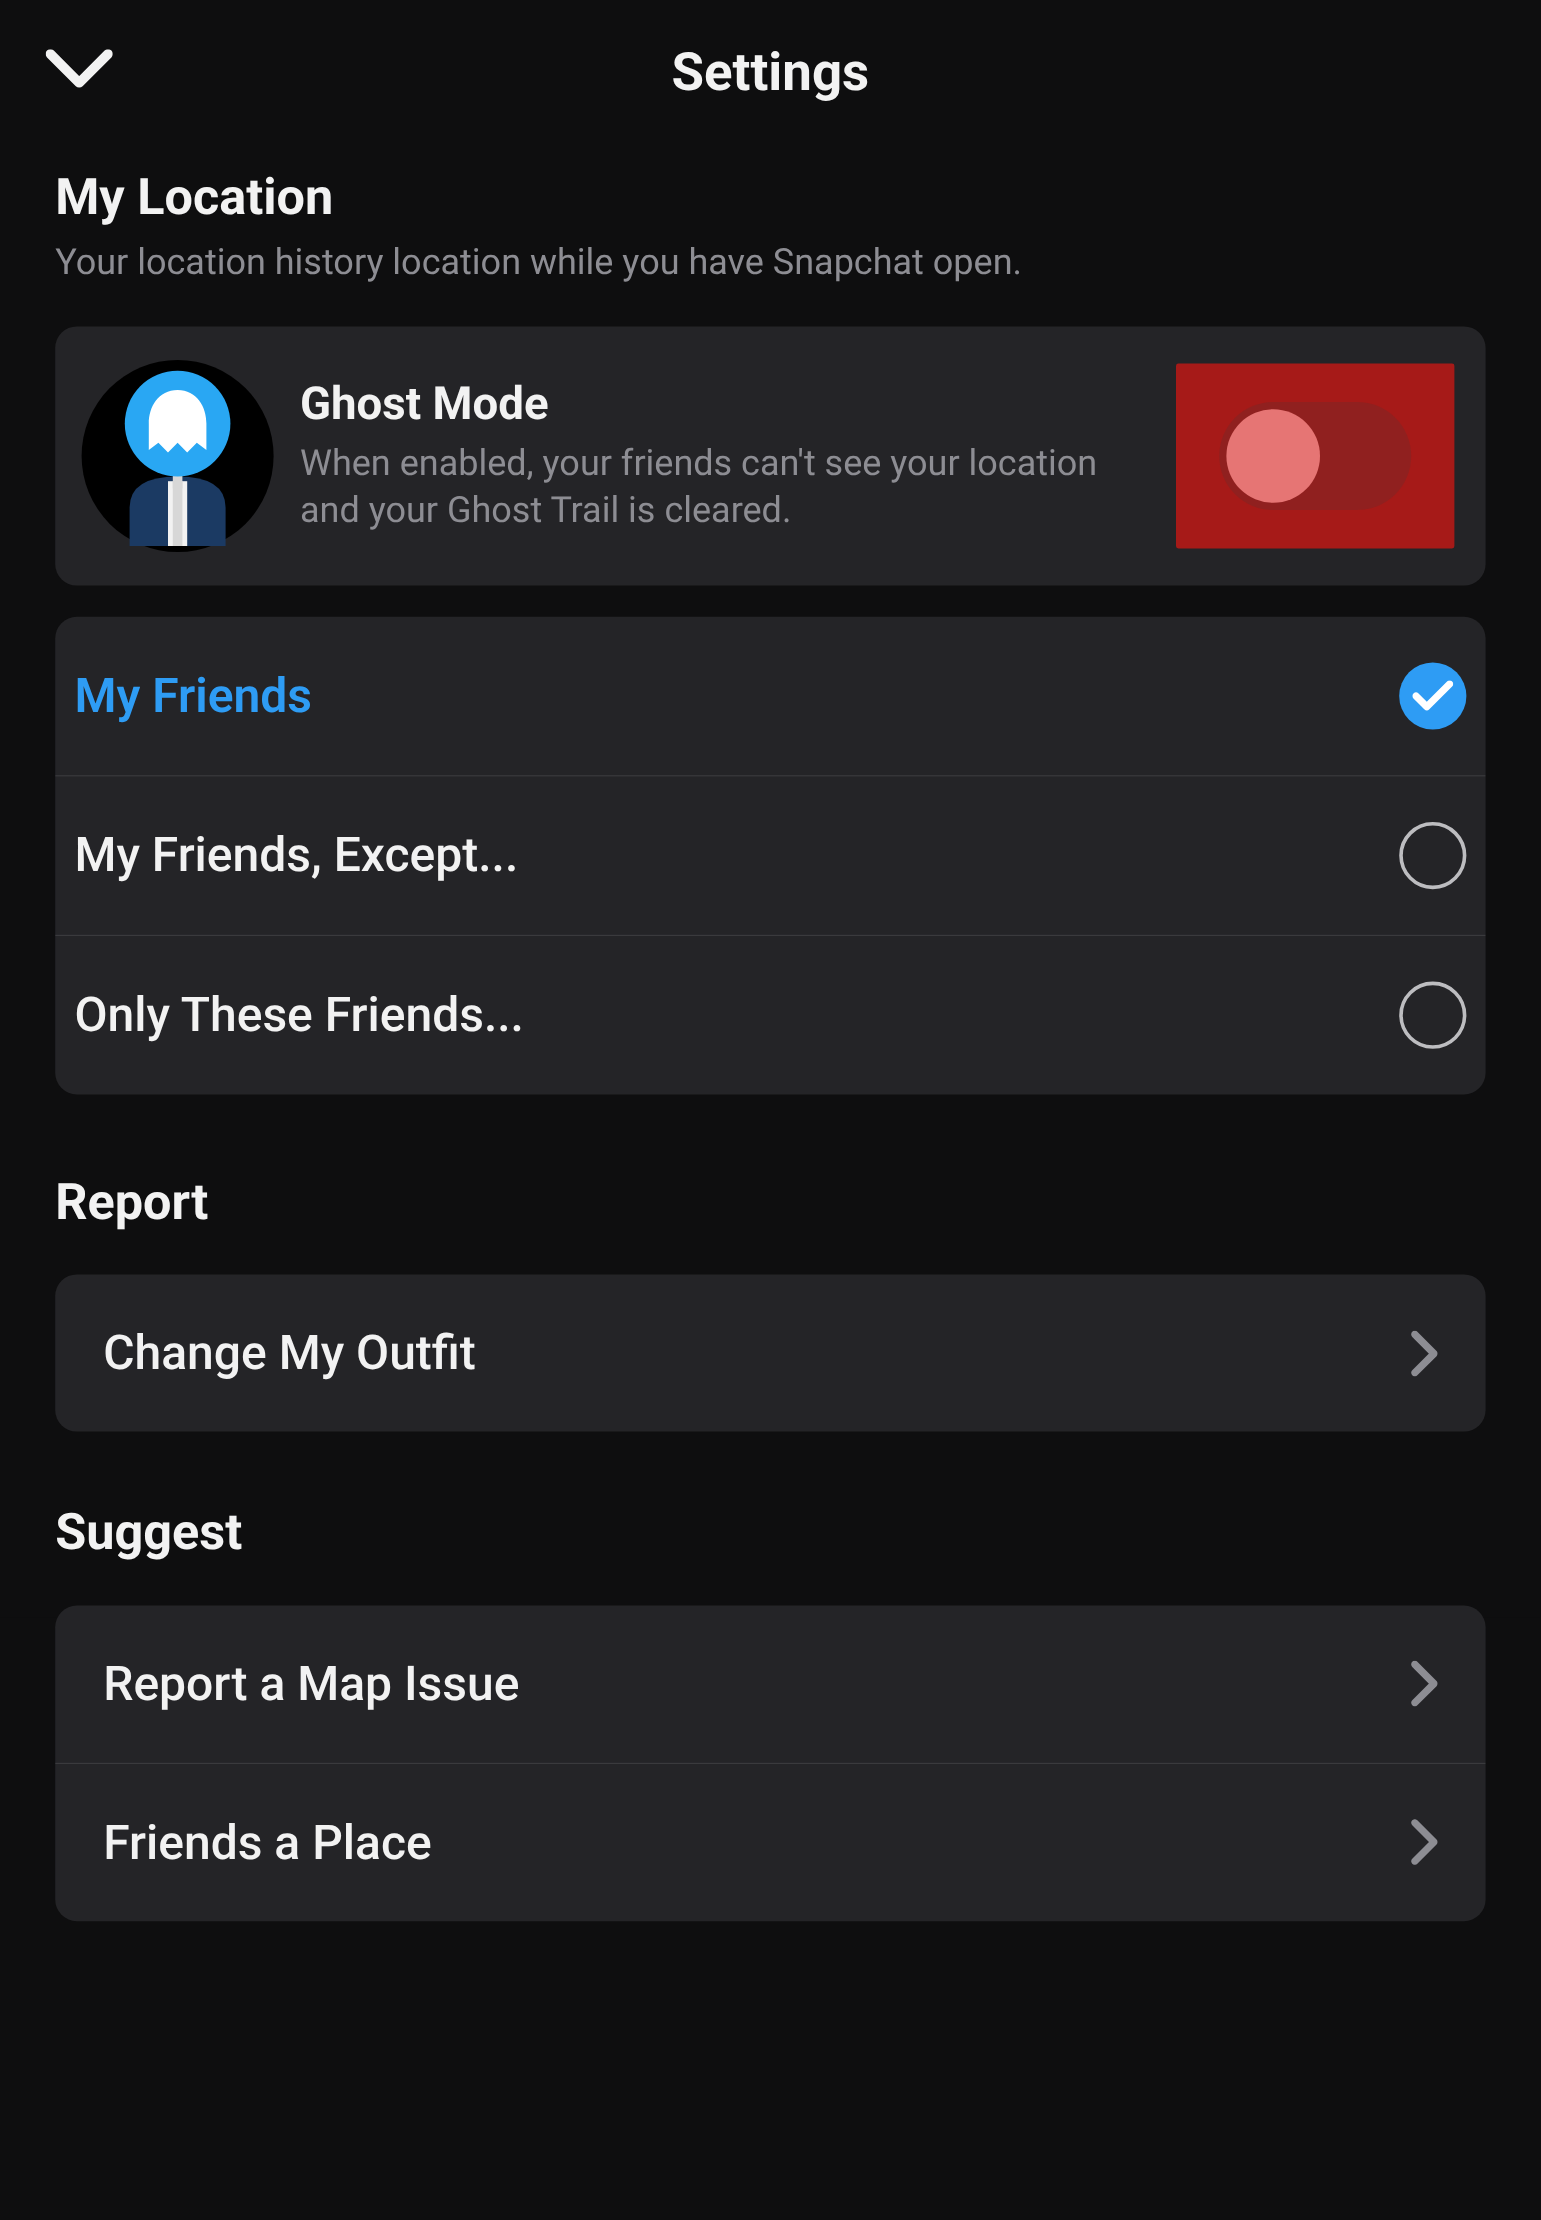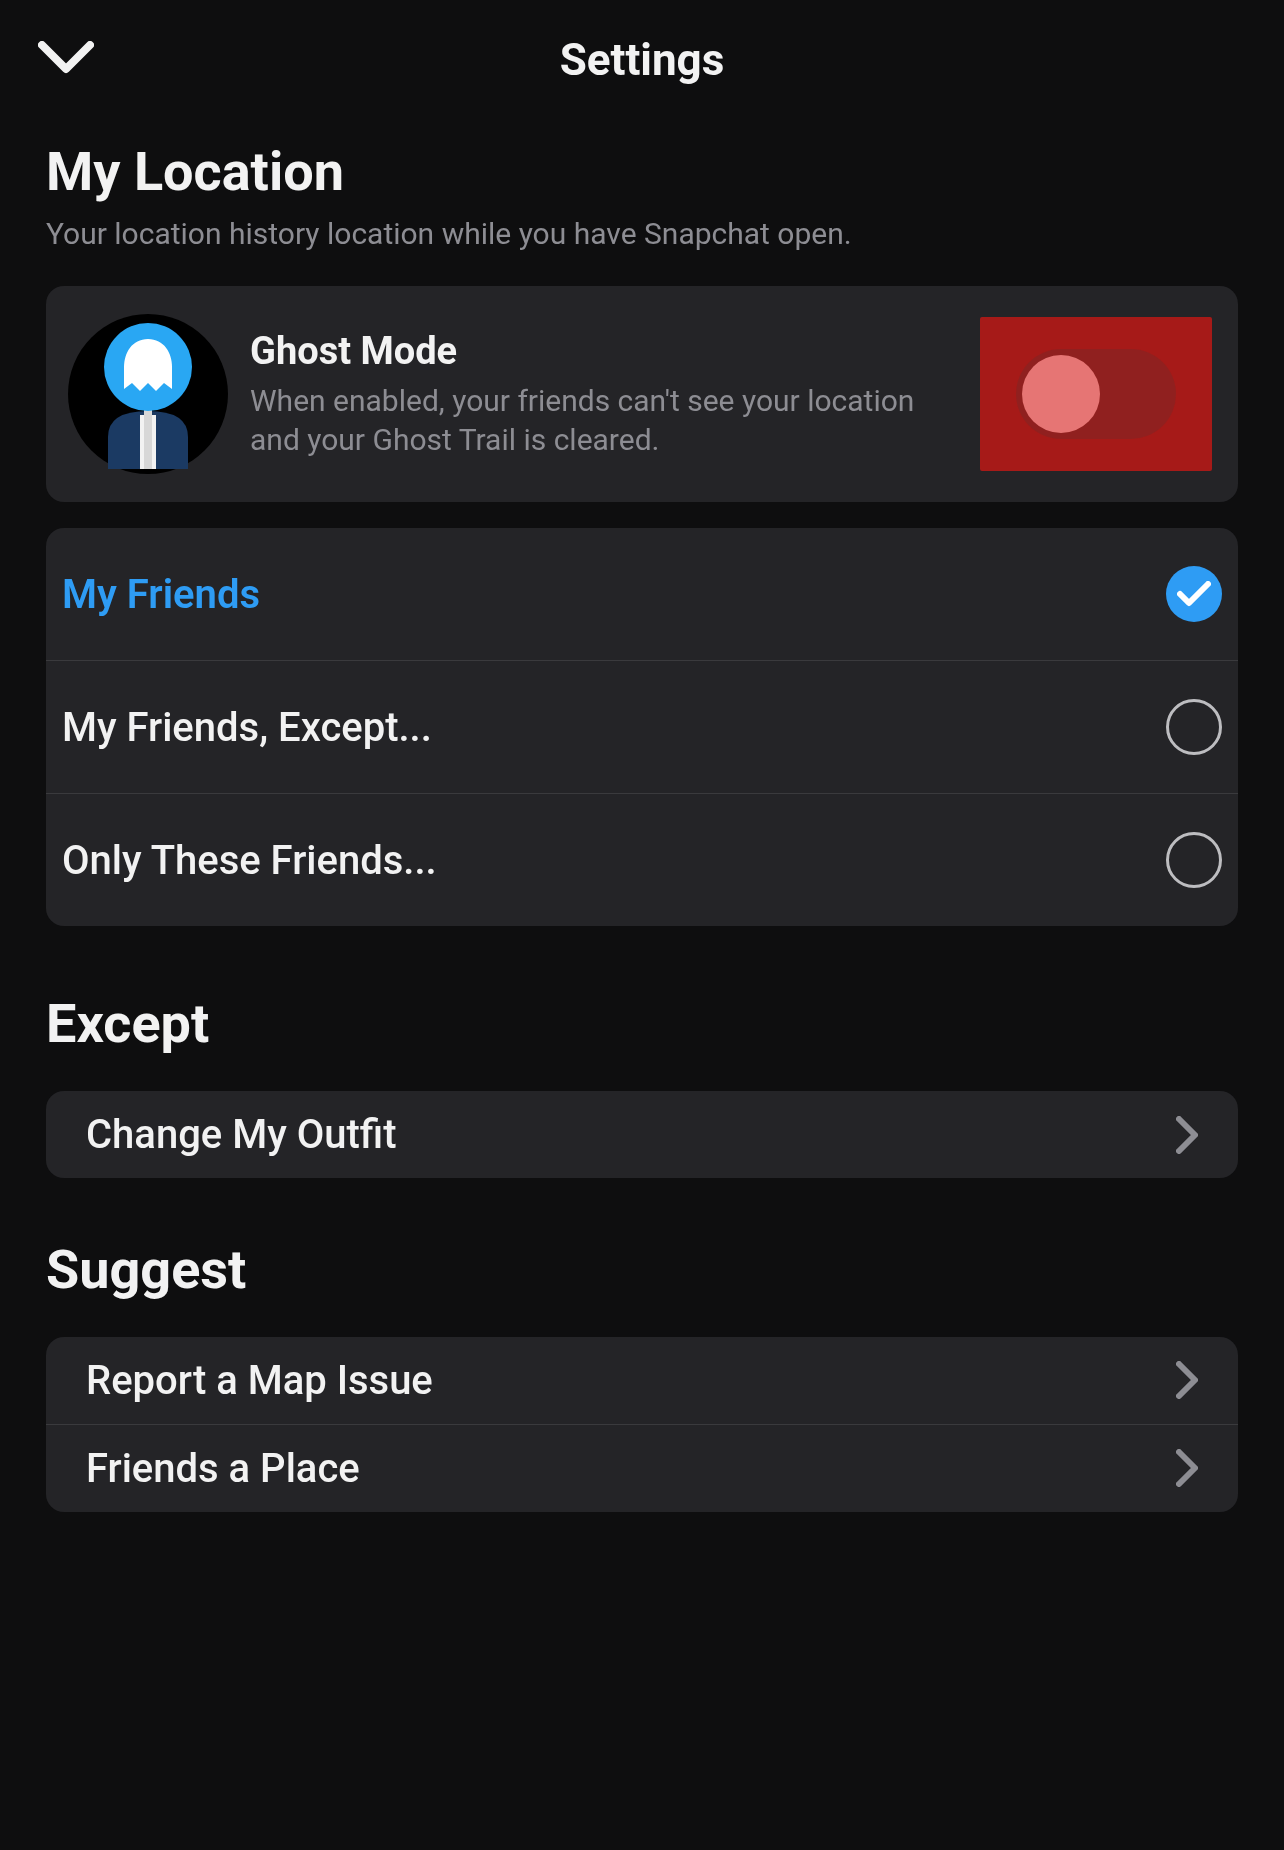--- a/index.html
+++ b/index.html
@@ -28,21 +28,21 @@
       cursor:pointer;
     }
     .page-title{
       font-size:44px;
       font-weight:700;
       color:#f2f2f2;
     }
 
     
     .section-hd{padding:20px 46px 8px 46px;}
-    .section-title{font-size:54px;font-weight:700;color:#f2f2f2;line-height:1.2;}
+    .section-title{font-size:42px;font-weight:700;color:#f2f2f2;line-height:1.2;}
     .section-sub{font-size:30px;color:#8d8d93;margin-top:10px;line-height:1.25;}
 
     
     .card{
       background:#242427;
       border-radius:18px;
       margin:26px 46px 0 46px;
       overflow:hidden;
     }
 
@@ -95,21 +95,21 @@
     .radio.checked{
       border:none;
       background:#2e9cf4;
       display:flex;align-items:center;justify-content:center;
     }
     .radio.checked svg{display:block;}
 
     
     .nav-card .nrow{
       display:flex;align-items:center;justify-content:space-between;
-      padding:20px 40px;
+      padding:42px 40px;
       border-bottom:1px solid #3a3a3d;
     }
     .nav-card .nrow:last-child{border-bottom:none;}
     .nav-card .nlabel{font-size:40px;font-weight:500;color:#f2f2f2;}
     .chev{color:#8d8d93;}
 
     .gap{height:60px;}
     .gap-lg{height:66px;}
   </style>
 </head>
@@ -179,21 +179,21 @@
     </div>
     <div class="row">
       <div class="label">Only These Friends...</div>
       <div class="radio"></div>
     </div>
   </div>
 
   <div class="gap-lg"></div>
 
   <div class="section-hd" style="padding-top:0;">
-    <div class="section-title">Except</div>
+    <div class="section-title">Report</div>
   </div>
   <div class="card nav-card">
     <div class="nrow">
       <div class="nlabel">Change My Outfit</div>
       <svg class="chev" width="22" height="38" viewBox="0 0 22 38">
         <polyline points="3,3 19,19 3,35" fill="none" stroke="#8d8d93" stroke-width="6" stroke-linecap="round" stroke-linejoin="round"></polyline>
       </svg>
     </div>
   </div>
 

